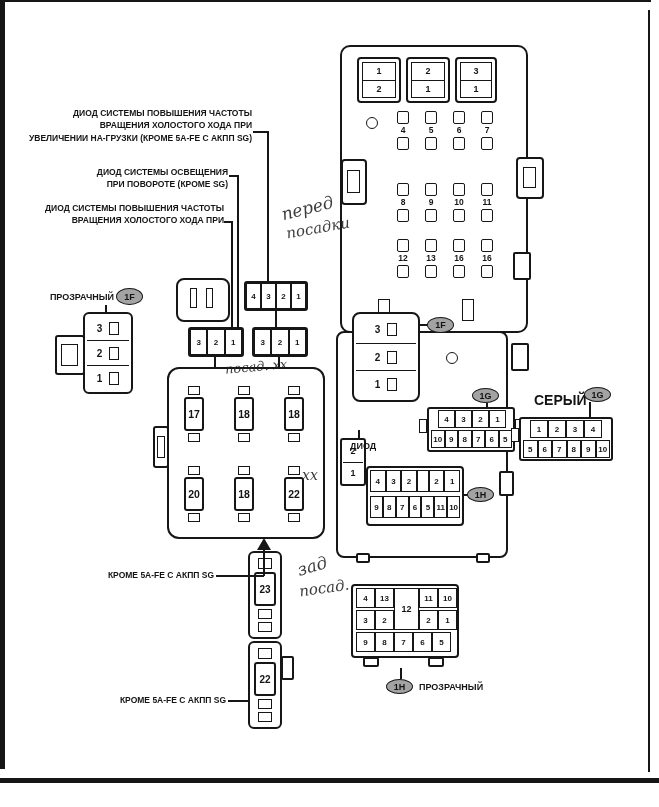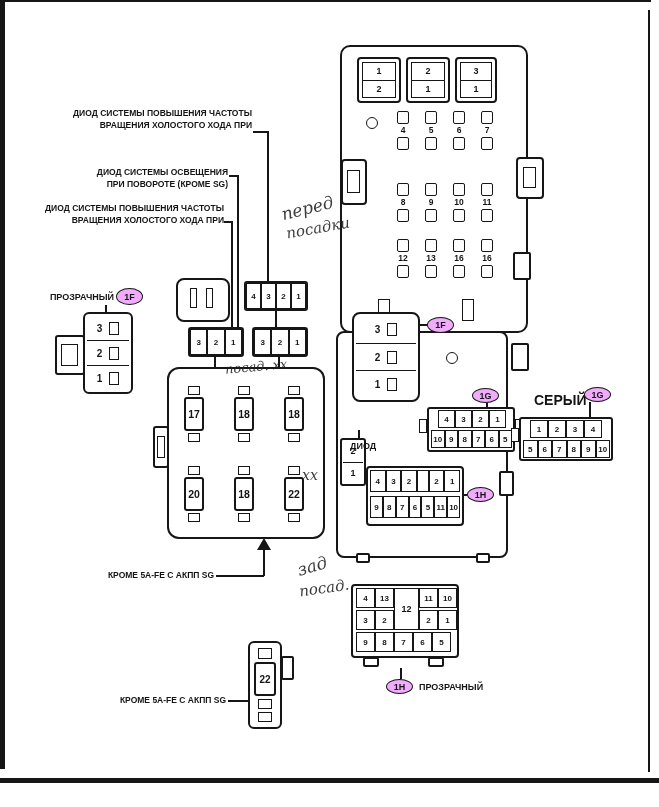--- a/index.html
+++ b/index.html
@@ -4,21 +4,21 @@
 <style>
   * { margin:0; padding:0; box-sizing:border-box; }
   html,body { background:#888; }
   .page { position:relative; width:659px; height:807px; background:#fff;
           font-family:"Liberation Sans", sans-serif; color:#141414; overflow:hidden; margin:0 auto; }
   .ln  { position:absolute; background:#161616; }
   .bx  { position:absolute; border:2px solid #161616; border-radius:4px; background:#fff; }
   .bxh { position:absolute; border:1.5px solid #161616; background:#fff; }
   .bx3 { position:absolute; border:2.5px solid #161616; border-radius:8px; background:#fff; }
   .circ{ position:absolute; border:1.5px solid #161616; border-radius:50%; background:#fff; }
-  .oval{ position:absolute; border:1.5px solid #161616; border-radius:50%; background:#f0abfc;
+  .oval{ position:absolute; border:1.5px solid #161616; border-radius:50%; background:#a3a3a3;
          display:flex; align-items:center; justify-content:center; font-size:9px; font-weight:700; }
   .lab { position:absolute; font-size:8.5px; font-weight:700; line-height:1.45; text-align:right; }
   .lab.l { text-align:left; }
   .hw  { position:absolute; font-family:"DejaVu Serif", serif; font-style:italic; color:#222; opacity:.88; }
   .row { position:absolute; display:flex; }
   .c   { border:1px solid #161616; flex:1; display:flex; align-items:center; justify-content:center;
          font-size:8px; font-weight:700; background:#fff; }
   .gf  { position:absolute; width:22px; display:flex; flex-direction:column; align-items:center; }
   .gf .sq  { width:12px; height:13px; border:1.5px solid #161616; border-radius:2px; background:#fff; }
   .gf .num { font-size:8.5px; font-weight:700; line-height:1; margin:2px 0; }
@@ -305,20 +305,28 @@
     <div class="c">9</div>
     <div class="c">8</div>
     <div class="c">7</div>
     <div class="c">6</div>
     <div class="c">5</div>
     <div class="c">11</div>
     <div class="c">10</div>
   </div>
   <div class="bx" style="left:499px;top:471px;width:15px;height:25px;border-radius:2px"></div>
 
+  <div class="bx3" style="left:248px;top:551px;width:34px;height:88px;border-radius:6px">
+    <div class="scol">
+      <div class="ssq"></div>
+      <div class="sbody">23</div>
+      <div class="ssq" style="height:10px"></div>
+      <div class="ssq" style="height:10px"></div>
+    </div>
+  </div>
   <div class="bx3" style="left:248px;top:641px;width:34px;height:88px;border-radius:6px">
     <div class="scol">
       <div class="ssq"></div>
       <div class="sbody">22</div>
       <div class="ssq" style="height:10px"></div>
       <div class="ssq" style="height:10px"></div>
     </div>
   </div>
   <div class="bx" style="left:281px;top:656px;width:13px;height:24px;border-radius:2px"></div>
 
@@ -348,20 +356,21 @@
     <div class="c">7</div>
     <div class="c">6</div>
     <div class="c">5</div>
   </div>
   <div class="bx" style="left:363px;top:657px;width:16px;height:10px;border-radius:2px"></div>
   <div class="bx" style="left:428px;top:657px;width:16px;height:10px;border-radius:2px"></div>
 
   <div class="lab" style="left:2px;top:107px;width:250px">
     <div>ДИОД СИСТЕМЫ ПОВЫШЕНИЯ ЧАСТОТЫ</div>
     <div>ВРАЩЕНИЯ ХОЛОСТОГО ХОДА ПРИ</div>
+    <div>УВЕЛИЧЕНИИ НА-ГРУЗКИ (КРОМЕ 5A-FE С АКПП SG)</div>
   </div>
   <div class="lab" style="left:2px;top:166px;width:226px">
     <div>ДИОД СИСТЕМЫ ОСВЕЩЕНИЯ</div>
     <div>ПРИ ПОВОРОТЕ (КРОМЕ SG)</div>
   </div>
   <div class="lab" style="left:2px;top:202px;width:222px">
     <div>ДИОД СИСТЕМЫ ПОВЫШЕНИЯ ЧАСТОТЫ</div>
     <div>ВРАЩЕНИЯ ХОЛОСТОГО ХОДА ПРИ</div>
   </div>
   <div class="lab" style="left:18px;top:291px;width:96px;font-size:9px">ПРОЗРАЧНЫЙ</div>

